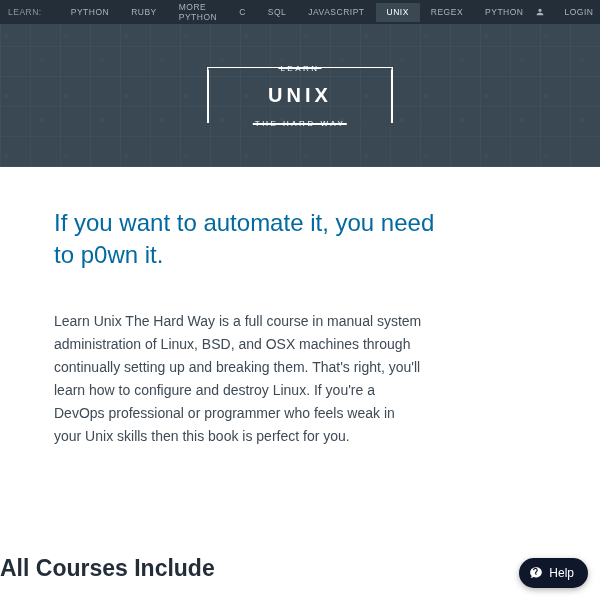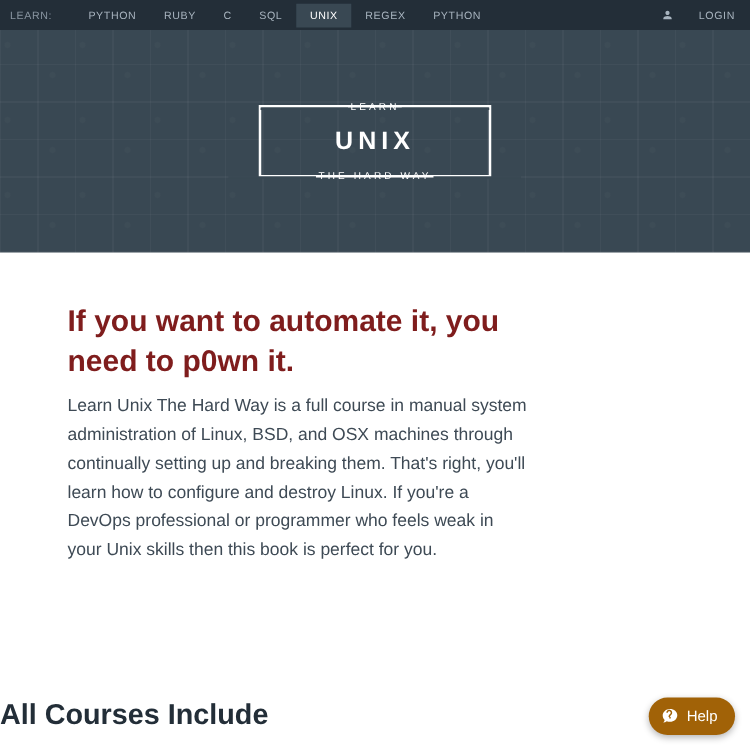--- a/index.html
+++ b/index.html
@@ -17,21 +17,21 @@
   }
   .topbar .learn-label { color: #8a96a2; margin-right: 18px; }
   .topbar .nav { display: flex; gap: 0; }
   .topbar .nav-item { padding: 0 11px; height: 19px; display: flex; align-items: center; cursor: pointer; }
   .topbar .nav-item.active { background: #394853; color: #fff; }
   .topbar .spacer { flex: 1; }
   .topbar .login { display: flex; align-items: center; gap: 20px; cursor: pointer; margin-right: 4px;}
   .topbar .login svg { width: 10px; height: 10px; fill: #a8b4bf; }
 
   .hero {
-    height: 178px;
+    height: 143px;
     background-color: #394853;
     background-image:
       repeating-linear-gradient(90deg, rgba(255,255,255,0.035) 0 1px, transparent 1px 30px),
       repeating-linear-gradient(0deg, rgba(255,255,255,0.035) 0 1px, transparent 1px 30px);
     position: relative;
     display: flex;
     align-items: center;
     justify-content: center;
   }
   .hero::before {
@@ -79,25 +79,25 @@
   .frame-label-mask{
     position:absolute; inset:-2px -8px; background:#394853; z-index:1;
   }
   .frame-label .txt{ position:relative; z-index:3;}
 
   .content {
     padding: 40px 54px 30px 54px;
   }
   .headline {
     font-size: 24px;
-    font-weight: 700;
-    color: #7f1d1d;
+    font-weight: 400;
+    color: #0369a1;
     line-height: 1.35;
     max-width: 400px;
-    margin-bottom: 6px;
+    margin-bottom: 38px;
   }
   .body-text {
     font-size: 14px;
     line-height: 1.65;
     color: #3e4a55;
     max-width: 370px;
     margin-bottom: 47px;
   }
   .cta {
     display: inline-block;
@@ -118,21 +118,21 @@
   .section2-title {
     font-size: 23px;
     font-weight: 700;
     color: #232e38;
   }
 
   .help-widget {
     position: absolute;
     right: 12px;
     bottom: 12px;
-    background: #a16207;
+    background: #0f172a;
     color: #fff;
     border-radius: 18px;
     height: 30px;
     padding: 0 14px 0 10px;
     display: flex;
     align-items: center;
     gap: 6px;
     font-size: 12px;
     cursor: pointer;
     box-shadow: 0 2px 6px rgba(0,0,0,0.3);
@@ -145,24 +145,30 @@
 <div class="topbar">
   <span class="learn-label">LEARN:</span>
   <div class="nav">
     <div class="nav-item">
         <span>PYTHON</span>
       </div>
     <div class="nav-item">
         <span>RUBY</span>
       </div>
     <div class="nav-item">
+        <span>MORE PYTHON</span>
+      </div>
+    <div class="nav-item">
         <span>C</span>
       </div>
     <div class="nav-item">
         <span>SQL</span>
+      </div>
+    <div class="nav-item">
+        <span>JAVASCRIPT</span>
       </div>
     <div class="nav-item active">
         <span>UNIX</span>
       </div>
     <div class="nav-item">
         <span>REGEX</span>
       </div>
     <div class="nav-item">
         <span>PYTHON</span>
       </div>

